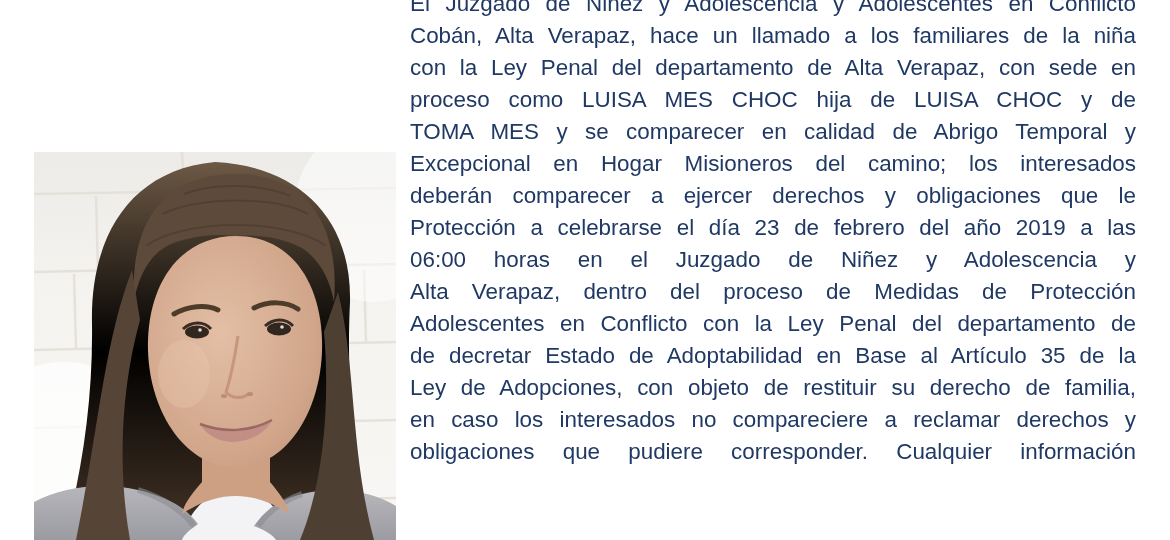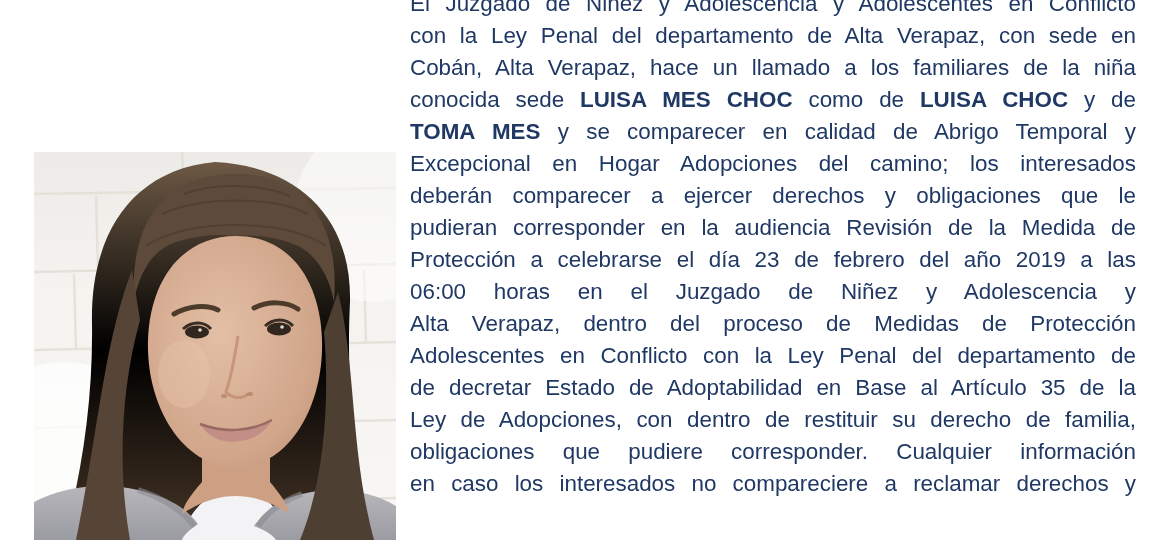--- a/index.html
+++ b/index.html
@@ -29,21 +29,21 @@
     font-size: 22.4px;
     line-height: 32px;
     font-weight: 400;
   }
   .edict-text .line {
     text-align: justify;
     text-align-last: justify;
     height: 32px;
     overflow: visible;
   }
-  .edict-text .bold { font-weight: 700; }
+  .edict-text .bold { font-weight: 400; }
 </style>
 </head>
 <body>
 
 <div class="page">
 
   <div class="photo-frame" role="img" aria-label="Retrato de una niña con cabello castaño oscuro recogido, vistiendo sudadera gris con camiseta blanca, frente a una pared de ladrillo pintada de blanco">
     <svg width="362" height="388" viewBox="0 0 362 388" xmlns="http://www.w3.org/2000/svg">
       <defs>
         <linearGradient id="wallGrad" x1="0" y1="0" x2="0" y2="1">
@@ -130,30 +130,29 @@
 
       <g>
         <path d="M166,272 C186,280 218,279 238,268 C230,284 212,290 198,290 C182,289 172,282 166,272 Z" fill="#c08b84" opacity="0.9"></path>
         <path d="M166,272 C190,281 216,280 238,268" stroke="#996a62" stroke-width="2.5" fill="none"></path>
       </g>
     </svg>
   </div>
 
   <div class="edict-text">
       <div class="line"><span>El Juzgado de Niñez y Adolescencia y Adolescentes en Conflicto</span></div>
+      <div class="line"><span>Cobán, Alta Verapaz, hace un llamado a los familiares de la niña</span></div>
       <div class="line"><span>con la Ley Penal del departamento de Alta Verapaz, con sede en</span></div>
-      <div class="line"><span>Cobán, Alta Verapaz, hace un llamado a los familiares de la niña</span></div>
-      <div class="line"><span>conocida sede </span><span class="bold">LUISA MES CHOC</span><span> como de </span><span class="bold">LUISA CHOC</span><span> y de</span></div>
+      <div class="line"><span>proceso como </span><span class="bold">LUISA MES CHOC</span><span> hija de </span><span class="bold">LUISA CHOC</span><span> y de</span></div>
       <div class="line"><span class="bold">TOMA MES</span><span> y se comparecer en calidad de Abrigo Temporal y</span></div>
-      <div class="line"><span>Excepcional en Hogar Adopciones del camino; los interesados</span></div>
+      <div class="line"><span>Excepcional en Hogar Misioneros del camino; los interesados</span></div>
       <div class="line"><span>deberán comparecer a ejercer derechos y obligaciones que le</span></div>
-      <div class="line"><span>pudieran corresponder en la audiencia Revisión de la Medida de</span></div>
       <div class="line"><span>Protección a celebrarse el día 23 de febrero del año 2019 a las</span></div>
       <div class="line"><span>06:00 horas en el Juzgado de Niñez y Adolescencia y</span></div>
       <div class="line"><span>Alta Verapaz, dentro del proceso de Medidas de Protección</span></div>
       <div class="line"><span>Adolescentes en Conflicto con la Ley Penal del departamento de</span></div>
       <div class="line"><span>de decretar Estado de Adoptabilidad en Base al Artículo 35 de la</span></div>
-      <div class="line"><span>Ley de Adopciones, con dentro de restituir su derecho de familia,</span></div>
+      <div class="line"><span>Ley de Adopciones, con objeto de restituir su derecho de familia,</span></div>
+      <div class="line"><span>en caso los interesados no compareciere a reclamar derechos y</span></div>
       <div class="line"><span>obligaciones que pudiere corresponder. Cualquier información</span></div>
-      <div class="line"><span>en caso los interesados no compareciere a reclamar derechos y</span></div>
     </div>
 
 </div>
 
 </body></html>

